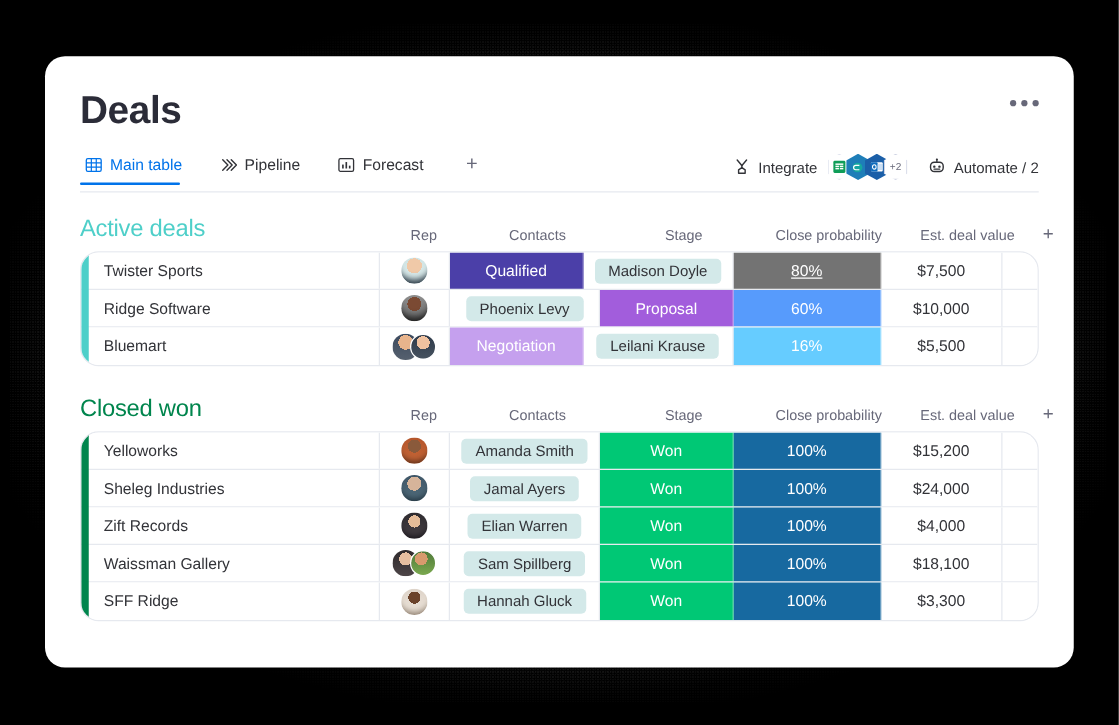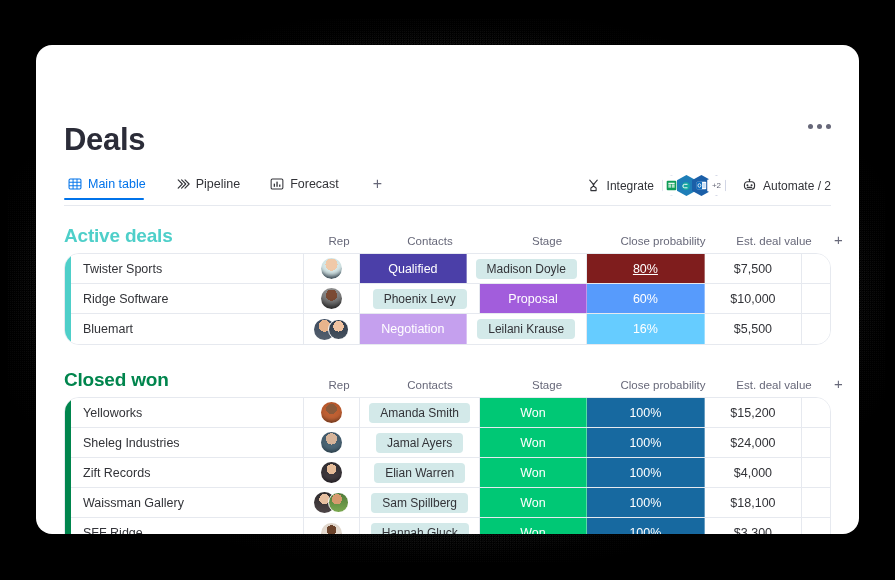--- a/index.html
+++ b/index.html
@@ -56,24 +56,23 @@
     top: 45px;
     width: 823px;
     height: 489px;
     background: #ffffff;
     border-radius: 16px;
     overflow: hidden;
     z-index: 5;
   }
 
   .card-inner {
-    padding: 34px 28px 0 28px;
+    padding: 26px 28px 0 28px;
     height: 100%;
     position: relative;
-    margin-top: 44px;
   }
 
   
   .page-title {
     font-size: 31px;
     font-weight: 700;
     color: #2b2c38;
     letter-spacing: -0.3px;
     line-height: 1.1;
   }
@@ -176,21 +175,21 @@
   
   .group { margin-top: 17px; }
   .group-head {
     display: flex;
     align-items: flex-end;
     height: 24px;
     margin-bottom: 6px;
   }
   .group-title {
     font-size: 19px;
-    font-weight: 700;
+    font-weight: 400;
     letter-spacing: -0.2px;
     flex: none;
   }
   .colhead-row {
     display: flex;
     align-items: flex-end;
     flex: 1;
     justify-content: flex-start;
   }
   .colhead {
@@ -406,21 +405,21 @@
 
         <div class="row">
           <div class="cell name c-name">Twister Sports</div>
           <div class="cell c-rep avatar-wrap">
             <span class="avatar" style="background:radial-gradient(circle at 50% 32%, #f0c9a8 0 34%, transparent 34%), linear-gradient(#cfe3e3,#dfeeee); box-shadow: inset 0 -7px 5px -4px #2b3a46;"></span>
           </div>
           <div class="cell colored c-stage" style="background:#4b3fa8;">Qualified</div>
           <div class="cell c-contacts">
             <span class="contact-pill">Madison Doyle</span>
           </div>
-          <div class="cell colored c-prob" style="background:#7f1d1d;text-decoration:underline;">80%</div>
+          <div class="cell colored c-prob" style="background:#737373;text-decoration:underline;">80%</div>
           <div class="cell c-value">$7,500</div>
           <div class="cell add c-add"></div>
         </div>
 
         <div class="row">
           <div class="cell name c-name">Ridge Software</div>
           <div class="cell c-rep avatar-wrap">
             <span class="avatar" style="background:radial-gradient(circle at 50% 34%, #7b4a33 0 32%, transparent 32%), linear-gradient(#8d8d8d,#6f6f6f); box-shadow: inset 0 -7px 6px -4px #1c1c1c;"></span>
           </div>
           <div class="cell c-contacts">

